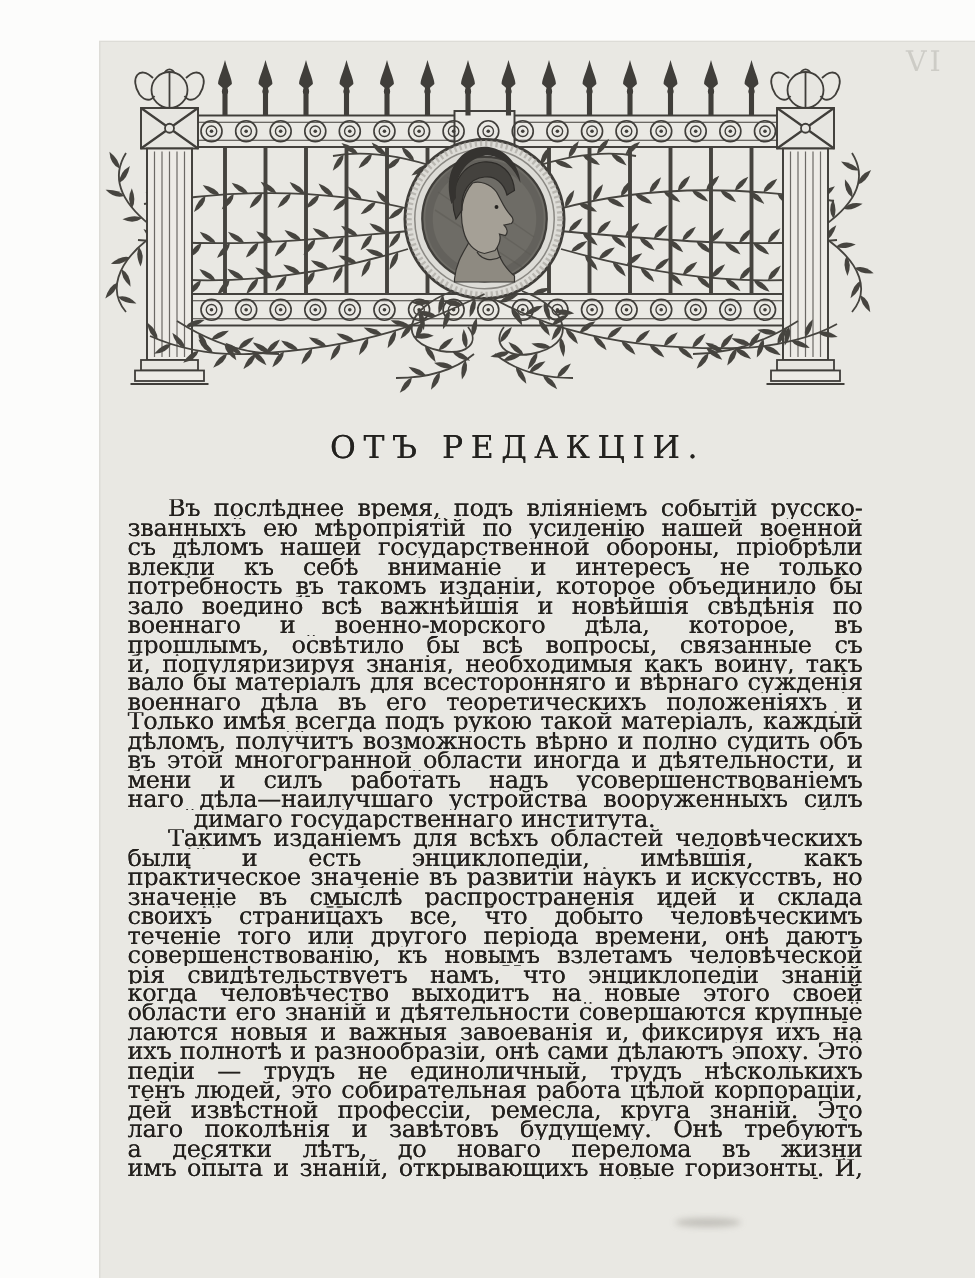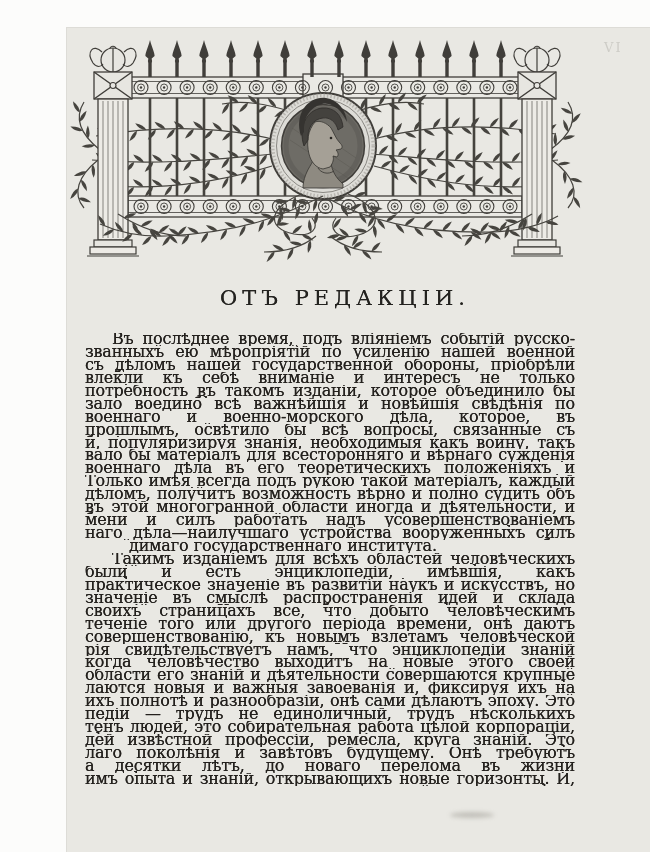--- a/index.html
+++ b/index.html
@@ -1,21 +1,21 @@
 <!DOCTYPE html>
 <html><head>
 <meta charset="utf-8">
 <style>
   html,body{margin:0;padding:0;background:#fcfcfb;}
   .screen{position:relative;width:650px;height:852px;overflow:hidden;
           font-family:"DejaVu Serif",serif;background:#fcfcfb;}
   .paper{position:absolute;left:66px;top:27px;right:0;bottom:0;
          background:#e9e8e3;box-shadow:inset 1px 1px 0 #dddcd7;}
   .engraving{position:absolute;left:0;top:0;width:650px;height:270px;}
-  .corner-mark{position:absolute;left:604px;top:40px;font-size:13px;
+  .corner-mark{position:absolute;left:604px;top:30px;font-size:19px;
          color:#c7c6c0;letter-spacing:2px;opacity:.8;}
   .page-title{position:absolute;left:85px;top:271px;width:490px;margin:15px;
          text-align:center;font-size:21px;font-weight:normal;letter-spacing:5px;
          color:#23221f;text-shadow:0 0 .4px rgba(35,34,31,.8);}
   .textblock{position:absolute;left:85px;top:333px;width:490px;
          color:#23201d;font-size:16px;line-height:12.95px;}
   .para{margin:0;}
   .tl{height:12.95px;overflow:hidden;text-align:justify;text-align-last:justify;
       letter-spacing:-0.2px;word-spacing:.6px;
       text-shadow:0 0 .35px rgba(32,30,27,.9);}

